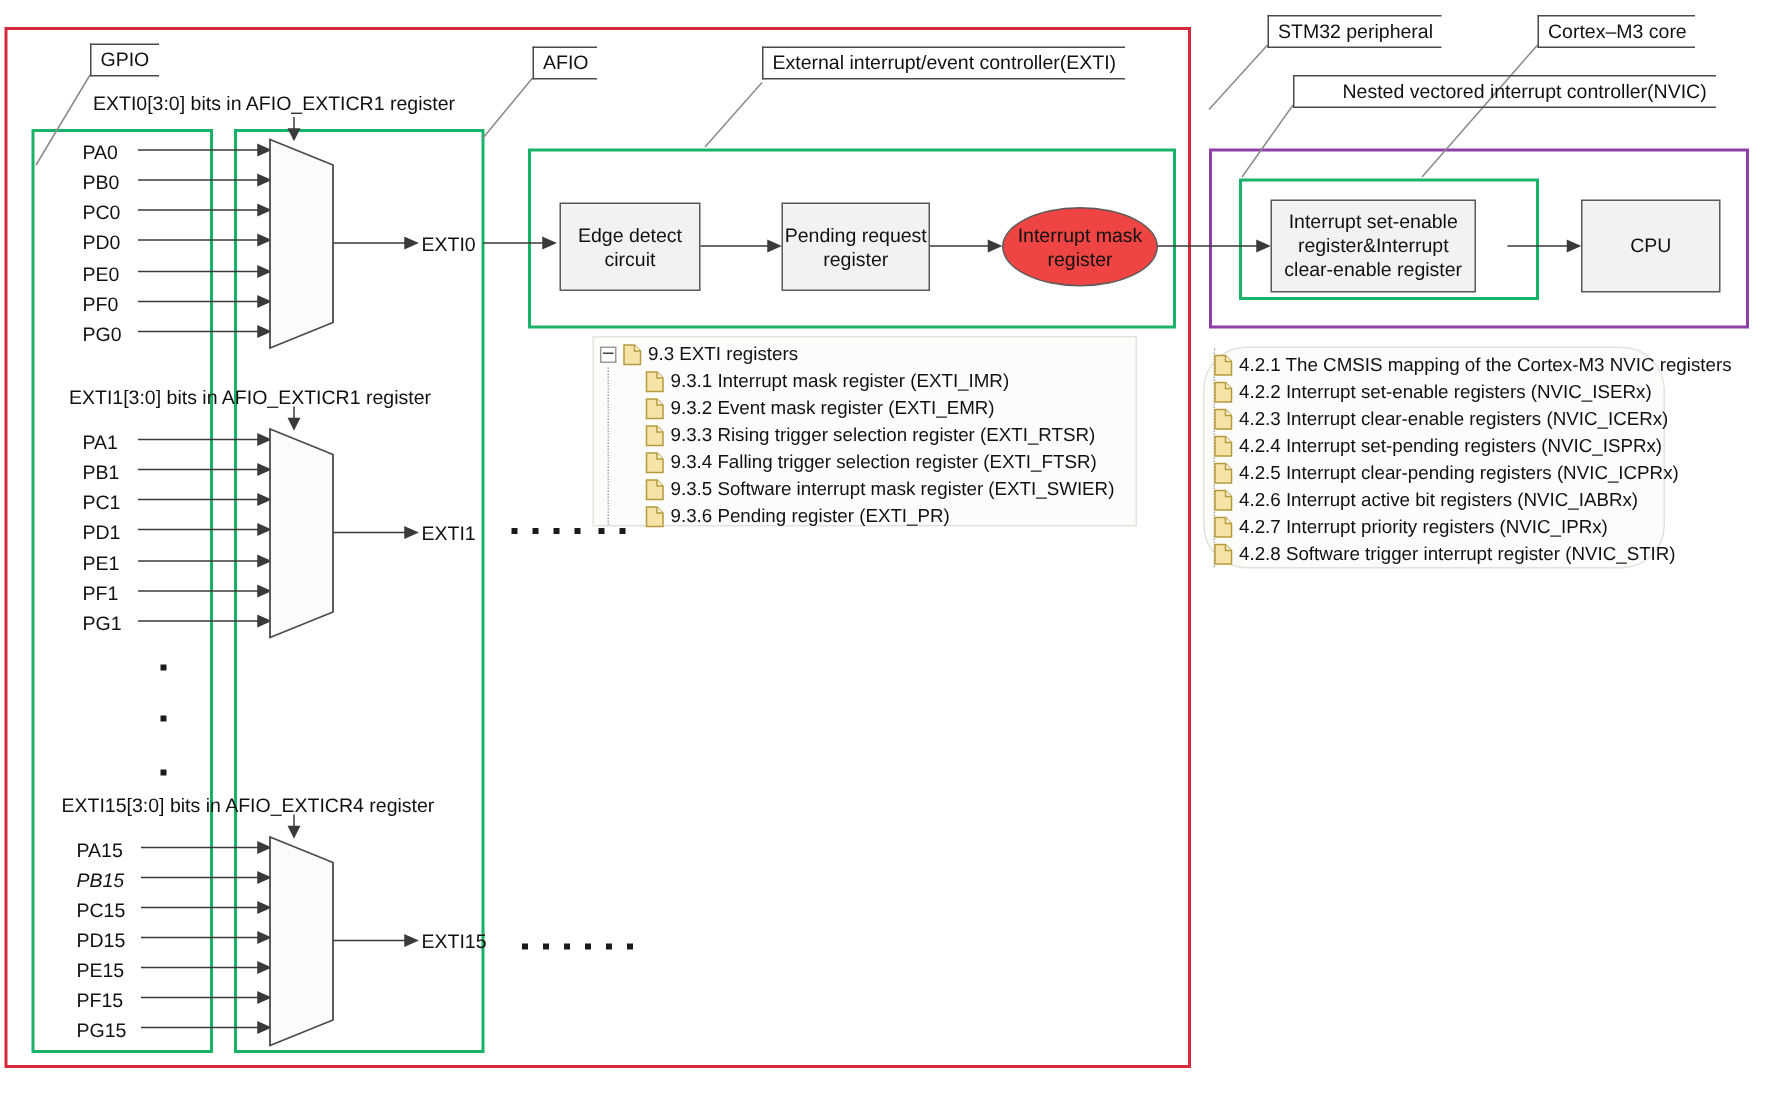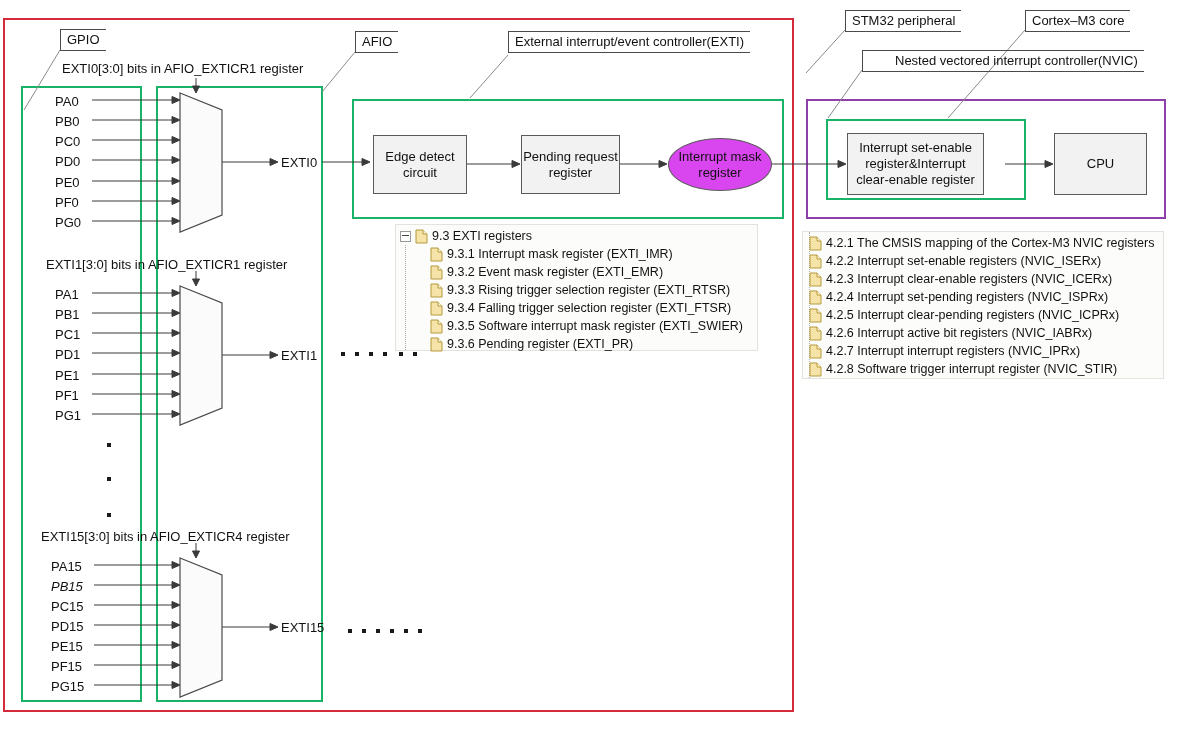--- a/index.html
+++ b/index.html
@@ -11,21 +11,21 @@
   .region-green{position:absolute;border:2px solid #19b368;box-sizing:border-box;}
   
   .callout{position:absolute;border-top:1px solid #4a4a4a;border-left:1px solid #4a4a4a;
            border-bottom:1px solid #4a4a4a;background:transparent;
            font-size:13px;line-height:18px;padding:1px 6px 1px 6px;white-space:nowrap;color:#111;}
   .leader{position:absolute;overflow:visible;}
   
   .blockbox{position:absolute;border:1px solid #5a5a5a;background:#f2f2f2;
             display:flex;align-items:center;justify-content:center;text-align:center;
             font-size:13px;line-height:16px;color:#111;box-sizing:border-box;}
-  .ellipsebox{position:absolute;border:1px solid #5a5a5a;background:#d946ef;border-radius:50%;
+  .ellipsebox{position:absolute;border:1px solid #5a5a5a;background:#ef4444;border-radius:50%;
             display:flex;align-items:center;justify-content:center;text-align:center;
             font-size:13px;line-height:16px;color:#111;box-sizing:border-box;}
   
   .pinlabel{position:absolute;font-size:13px;line-height:13px;color:#111;white-space:nowrap;}
   .grouptitle{position:absolute;font-size:13px;line-height:14px;color:#111;white-space:nowrap;}
   .outlabel{position:absolute;font-size:13px;line-height:13px;color:#111;white-space:nowrap;}
   
   .dot{position:absolute;width:4px;height:4px;background:#1a1a1a;}
   
   .treepanel{position:absolute;background:#fcfcfa;border:1px solid #e3e3dd;box-sizing:border-box;}
@@ -287,21 +287,21 @@
     <div class="treerow">
       <span class="docicon"><svg width="13" height="15" viewBox="0 0 13 15">
             <path d="M1 1h7l4 4v9H1z" fill="#f5e3a8" stroke="#b59a3d" stroke-width="1"></path>
             <path d="M8 1v4h4" fill="#fff8dc" stroke="#b59a3d" stroke-width="1"></path>
           </svg></span>
       <span>9.3.6 Pending register (EXTI_PR)</span>
     </div>
   </div>
 </div>
 
-<div class="treepanel" style="left:802px;top:231px;width:362px;height:148px;">
+<div class="treepanel" style="left:802px;top:231px;width:308px;height:148px;border-radius:29px;">
   <div class="dashv" style="left:6px;top:0px;height:146px;"></div>
   <div style="margin-left:6px;margin-top:2px;">
     <div class="treerow">
       <span class="docicon"><svg width="13" height="15" viewBox="0 0 13 15">
             <path d="M1 1h7l4 4v9H1z" fill="#f5e3a8" stroke="#b59a3d" stroke-width="1"></path>
             <path d="M8 1v4h4" fill="#fff8dc" stroke="#b59a3d" stroke-width="1"></path>
           </svg></span>
       <span>4.2.1 The CMSIS mapping of the Cortex-M3 NVIC registers</span>
     </div>
     <div class="treerow">
@@ -337,21 +337,21 @@
             <path d="M1 1h7l4 4v9H1z" fill="#f5e3a8" stroke="#b59a3d" stroke-width="1"></path>
             <path d="M8 1v4h4" fill="#fff8dc" stroke="#b59a3d" stroke-width="1"></path>
           </svg></span>
       <span>4.2.6 Interrupt active bit registers (NVIC_IABRx)</span>
     </div>
     <div class="treerow">
       <span class="docicon"><svg width="13" height="15" viewBox="0 0 13 15">
             <path d="M1 1h7l4 4v9H1z" fill="#f5e3a8" stroke="#b59a3d" stroke-width="1"></path>
             <path d="M8 1v4h4" fill="#fff8dc" stroke="#b59a3d" stroke-width="1"></path>
           </svg></span>
-      <span>4.2.7 Interrupt interrupt registers (NVIC_IPRx)</span>
+      <span>4.2.7 Interrupt priority registers (NVIC_IPRx)</span>
     </div>
     <div class="treerow">
       <span class="docicon"><svg width="13" height="15" viewBox="0 0 13 15">
             <path d="M1 1h7l4 4v9H1z" fill="#f5e3a8" stroke="#b59a3d" stroke-width="1"></path>
             <path d="M8 1v4h4" fill="#fff8dc" stroke="#b59a3d" stroke-width="1"></path>
           </svg></span>
       <span>4.2.8 Software trigger interrupt register (NVIC_STIR)</span>
     </div>
   </div>
 </div>

